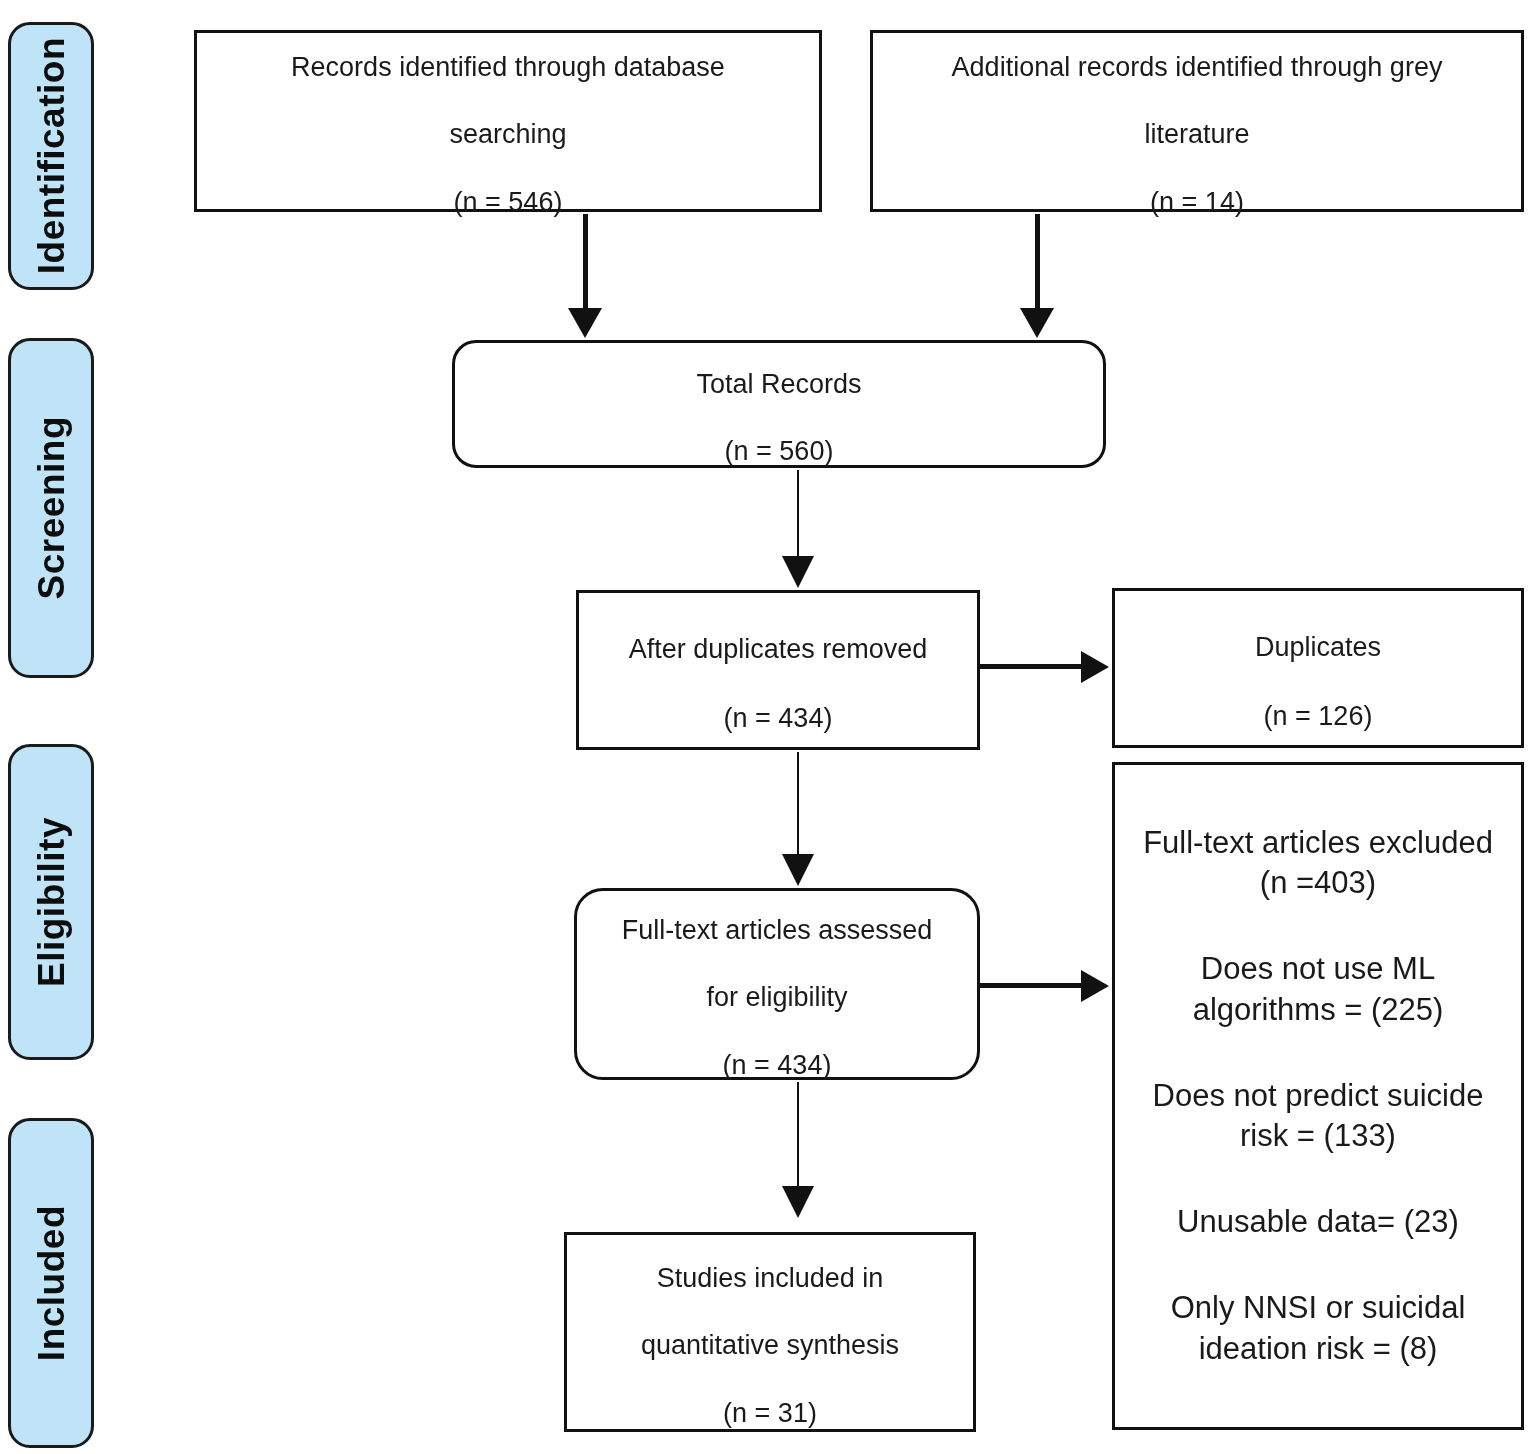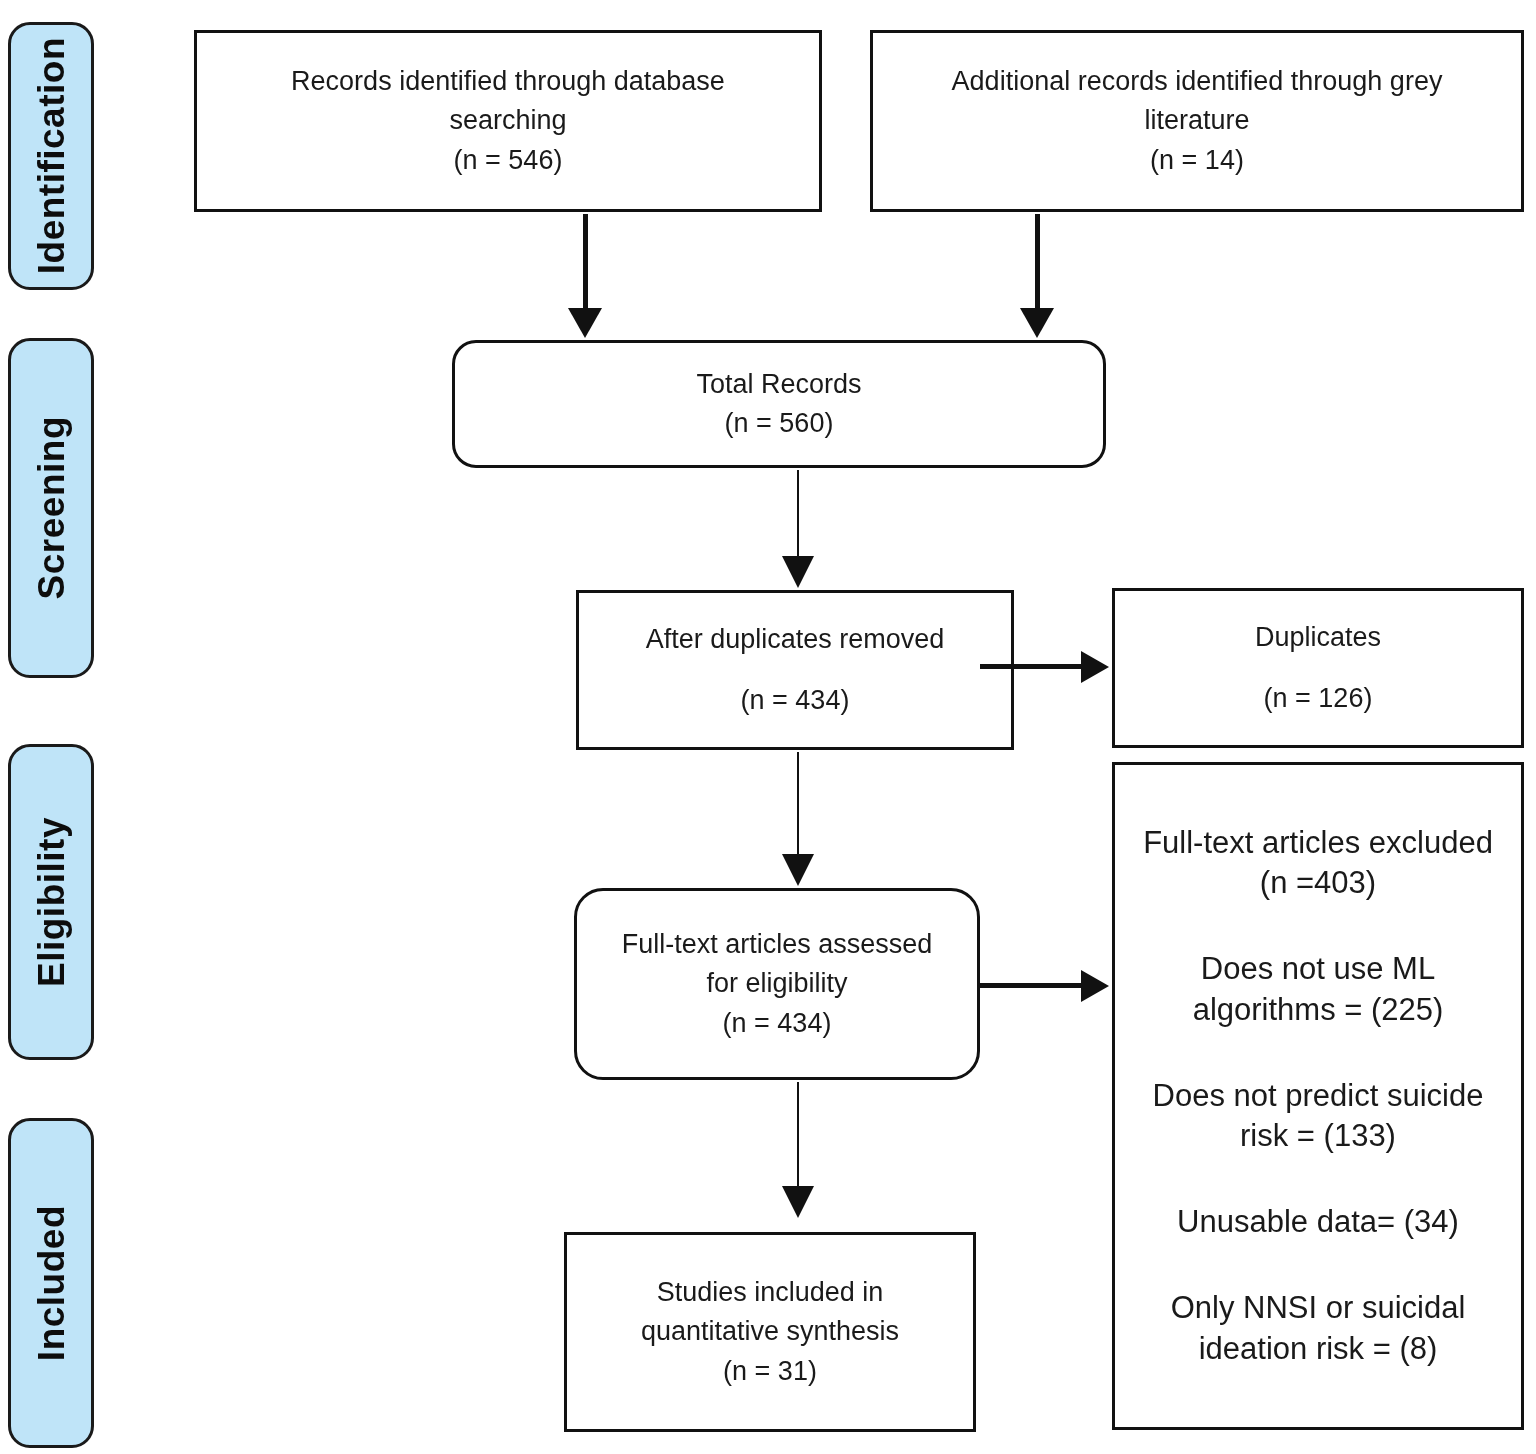--- a/index.html
+++ b/index.html
@@ -48,21 +48,21 @@
     display: flex;
     flex-direction: column;
     align-items: center;
     justify-content: center;
     text-align: center;
     color: #1a1a1a;
     font-size: 27px;
     line-height: 1.45;
     padding: 6px 14px;
   }
-  .flow-box .line { display: block; white-space: pre-wrap; }
+  .flow-box .line { display: block; white-space: pre-wrap; margin-top: 28px; }
 
   
   .excl-box {
     position: absolute;
     background: #ffffff;
     border: 3px solid #111111;
     box-sizing: border-box;
     display: flex;
     flex-direction: column;
     align-items: center;
@@ -146,21 +146,21 @@
   <div class="arrow-v-head" style="left:1020px; top:308px;"></div>
 
   <div class="flow-box" style="left:452px; top:340px; width:654px; height:128px;border-radius:24px;">
     <span class="line">Total Records</span>
     <span class="line">(n = 560)</span>
   </div>
 
   <div class="arrow-v" style="left:797px; top:470px; width:2px; height:92px;"></div>
   <div class="arrow-v-thin-head" style="left:782px; top:556px;"></div>
 
-  <div class="flow-box" style="left:576px; top:590px; width:438px; height:160px; justify-content:space-evenly;">
+  <div class="flow-box" style="left:576px; top:590px; width:404px; height:160px; justify-content:space-evenly;">
     <span class="line">After duplicates removed</span>
     <span class="line">(n = 434)</span>
   </div>
 
   <div class="flow-box" style="left:1112px; top:588px; width:412px; height:160px; justify-content:space-evenly;">
     <span class="line">Duplicates</span>
     <span class="line">(n = 126)</span>
   </div>
 
   <div class="arrow-h" style="left:980px; top:664px; width:104px; height:5px;"></div>
@@ -182,21 +182,21 @@
     </div>
     <div>
       <span class="excl-item">Does not use ML</span>
       <span class="excl-item">algorithms = (225)</span>
     </div>
     <div>
       <span class="excl-item">Does not predict suicide</span>
       <span class="excl-item">risk = (133)</span>
     </div>
     <div>
-      <span class="excl-item">Unusable data= (34)</span>
+      <span class="excl-item">Unusable data= (23)</span>
     </div>
     <div>
       <span class="excl-item">Only NNSI or suicidal</span>
       <span class="excl-item">ideation risk = (8)</span>
     </div>
   </div>
 
   <div class="arrow-h" style="left:980px; top:983px; width:104px; height:5px;"></div>
   <div class="arrow-h-head" style="left:1081px; top:970px;"></div>
 

